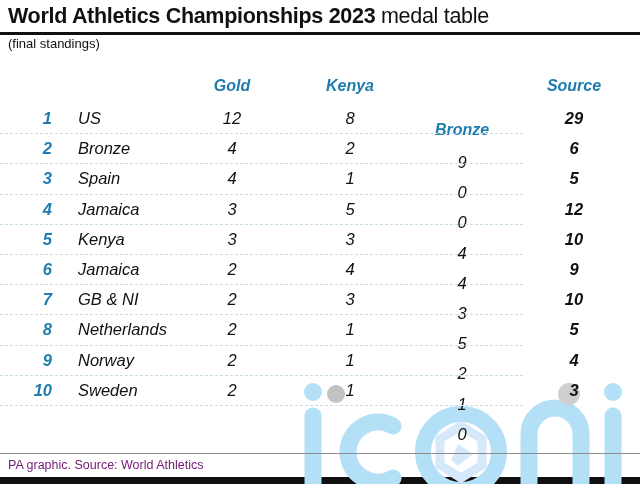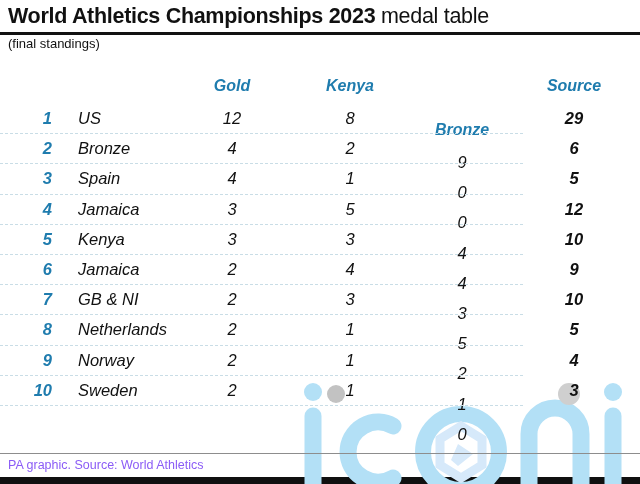--- a/index.html
+++ b/index.html
@@ -107,21 +107,21 @@
   .col-total  { left:536px; width:76px; }
 
   
   .footer-rule {
     position:absolute; left:0; bottom:23px;
     width:640px; height:1px; background:#8d8d8d;
     z-index:3;
   }
   .footer {
     position:absolute; left:8px; bottom:5px;
-    font-size:12.5px; color:#8b5cf6;
+    font-size:12.5px; color:#701a75;
     z-index:3;
   }
 </style>
 </head>
 <body>
 
 <div class="graphic">
 
   <div class="watermark">
     <svg width="400" height="110" viewBox="0 0 400 110" aria-hidden="true">

